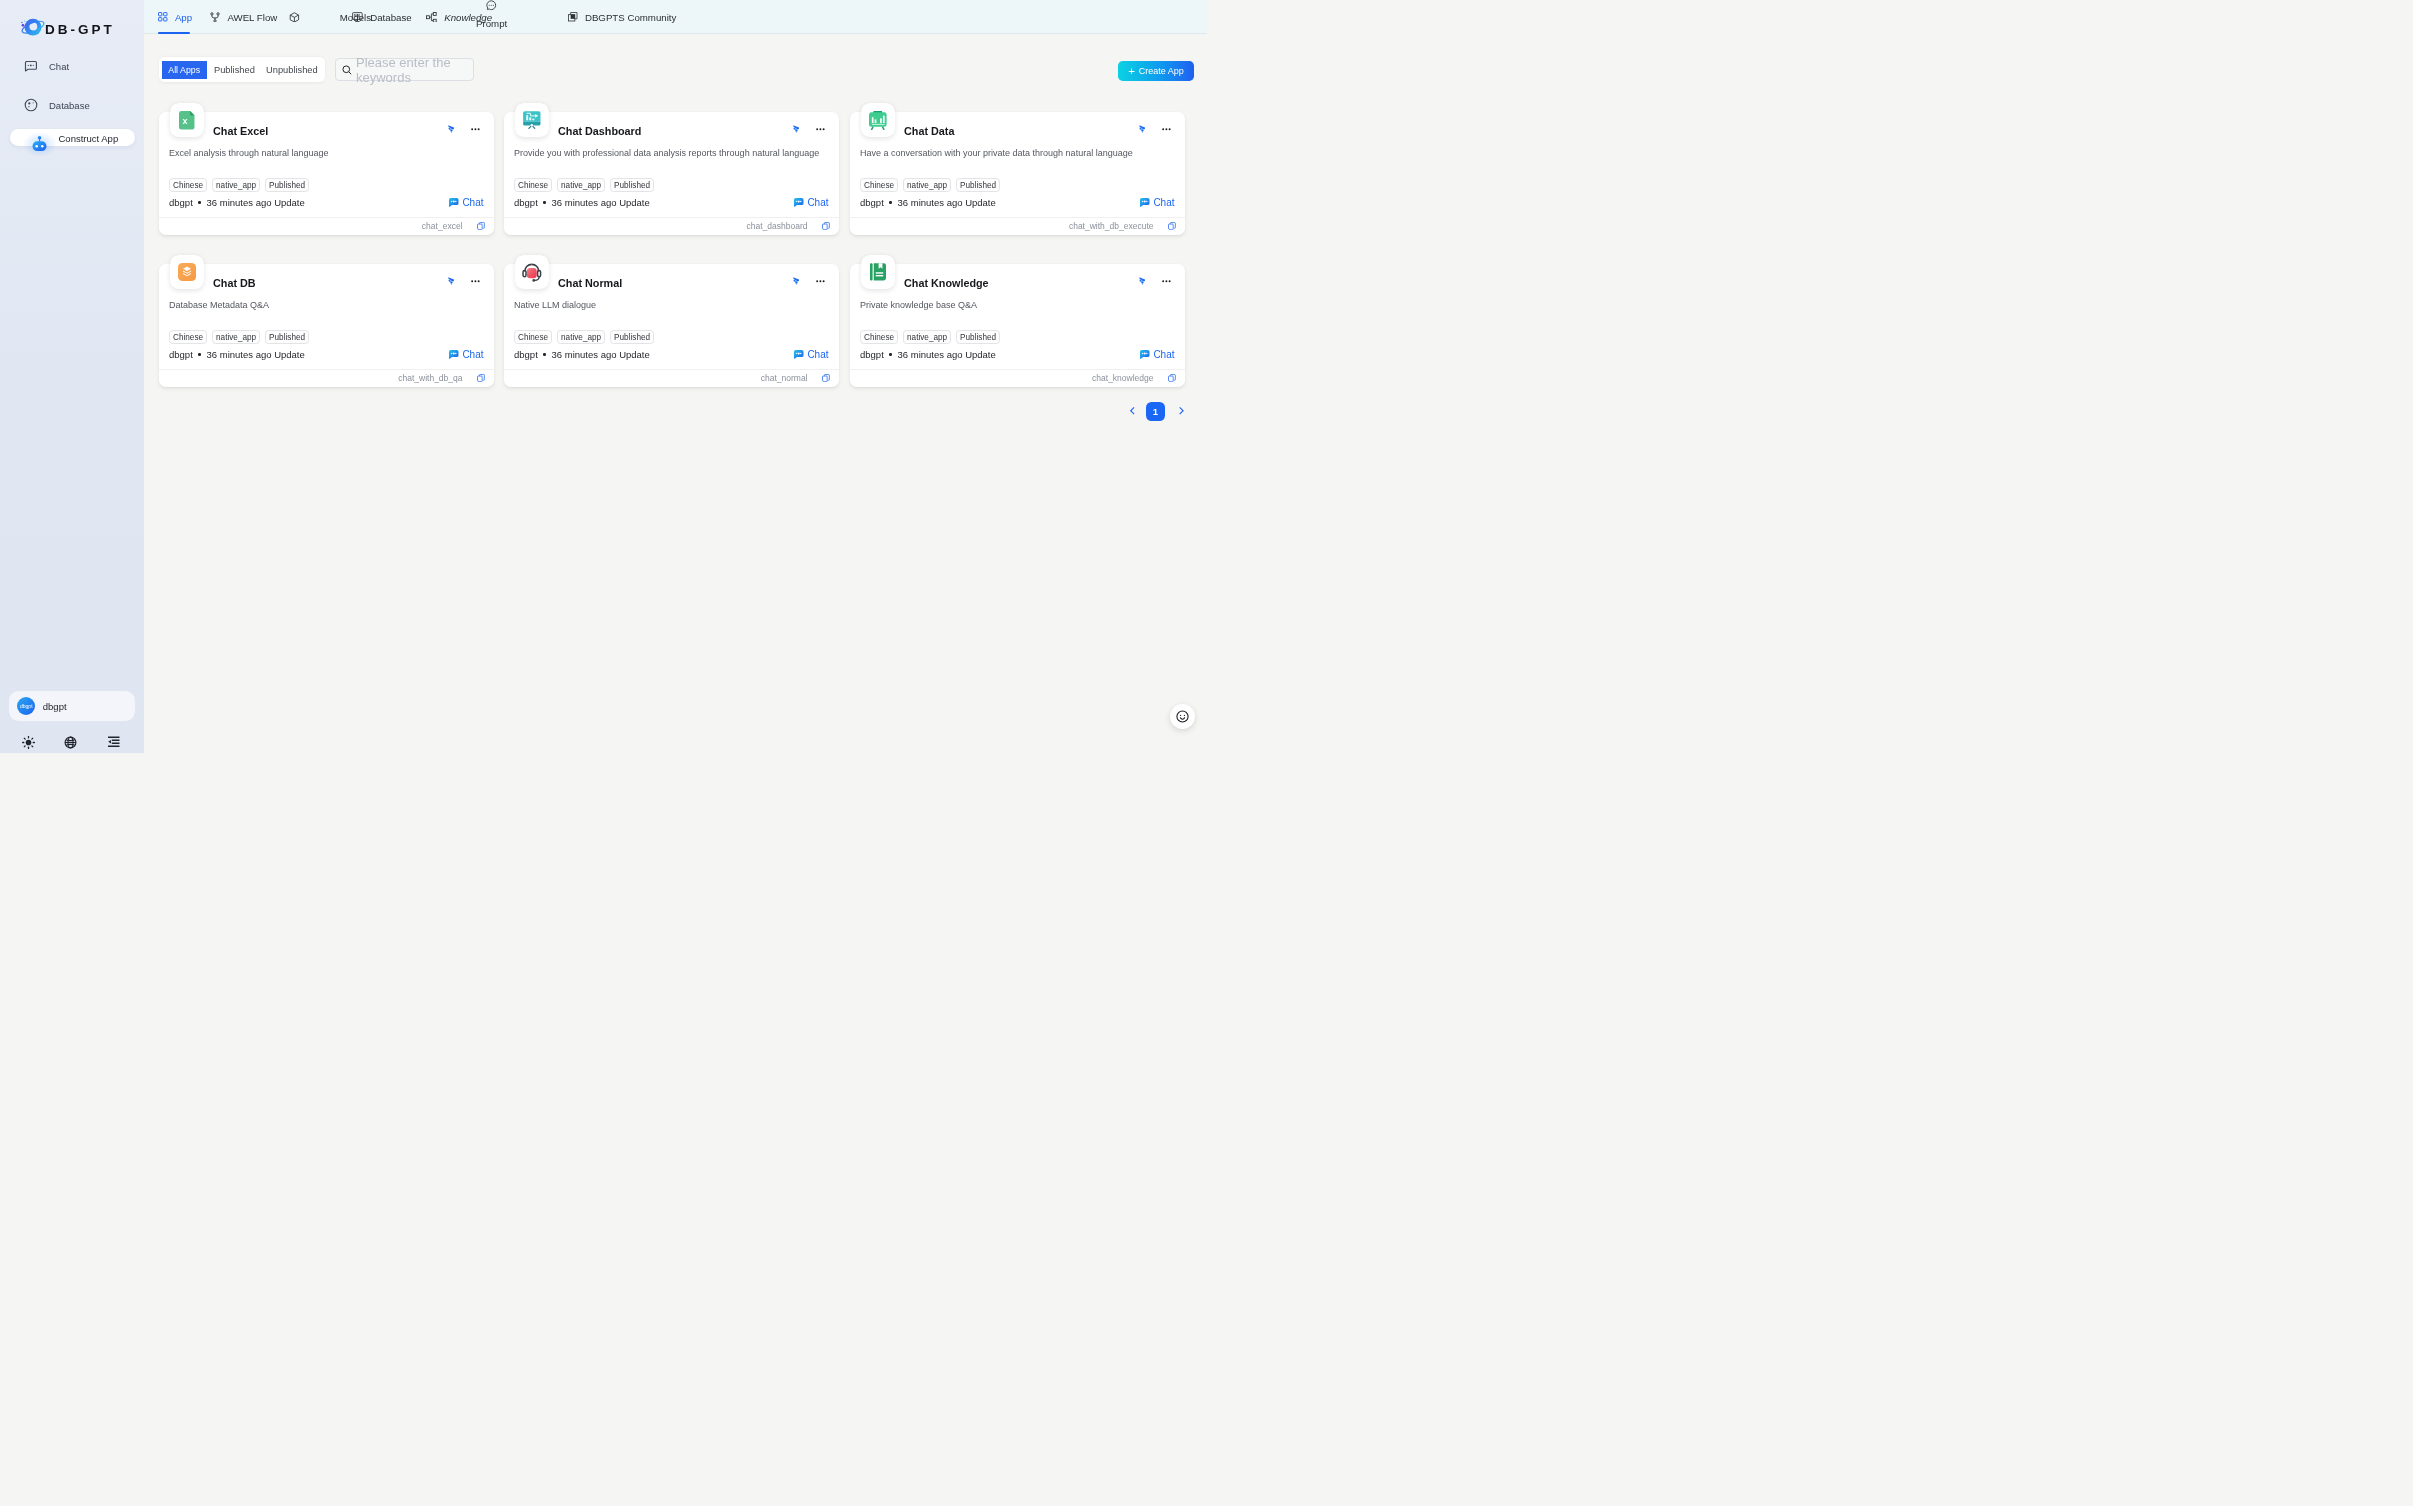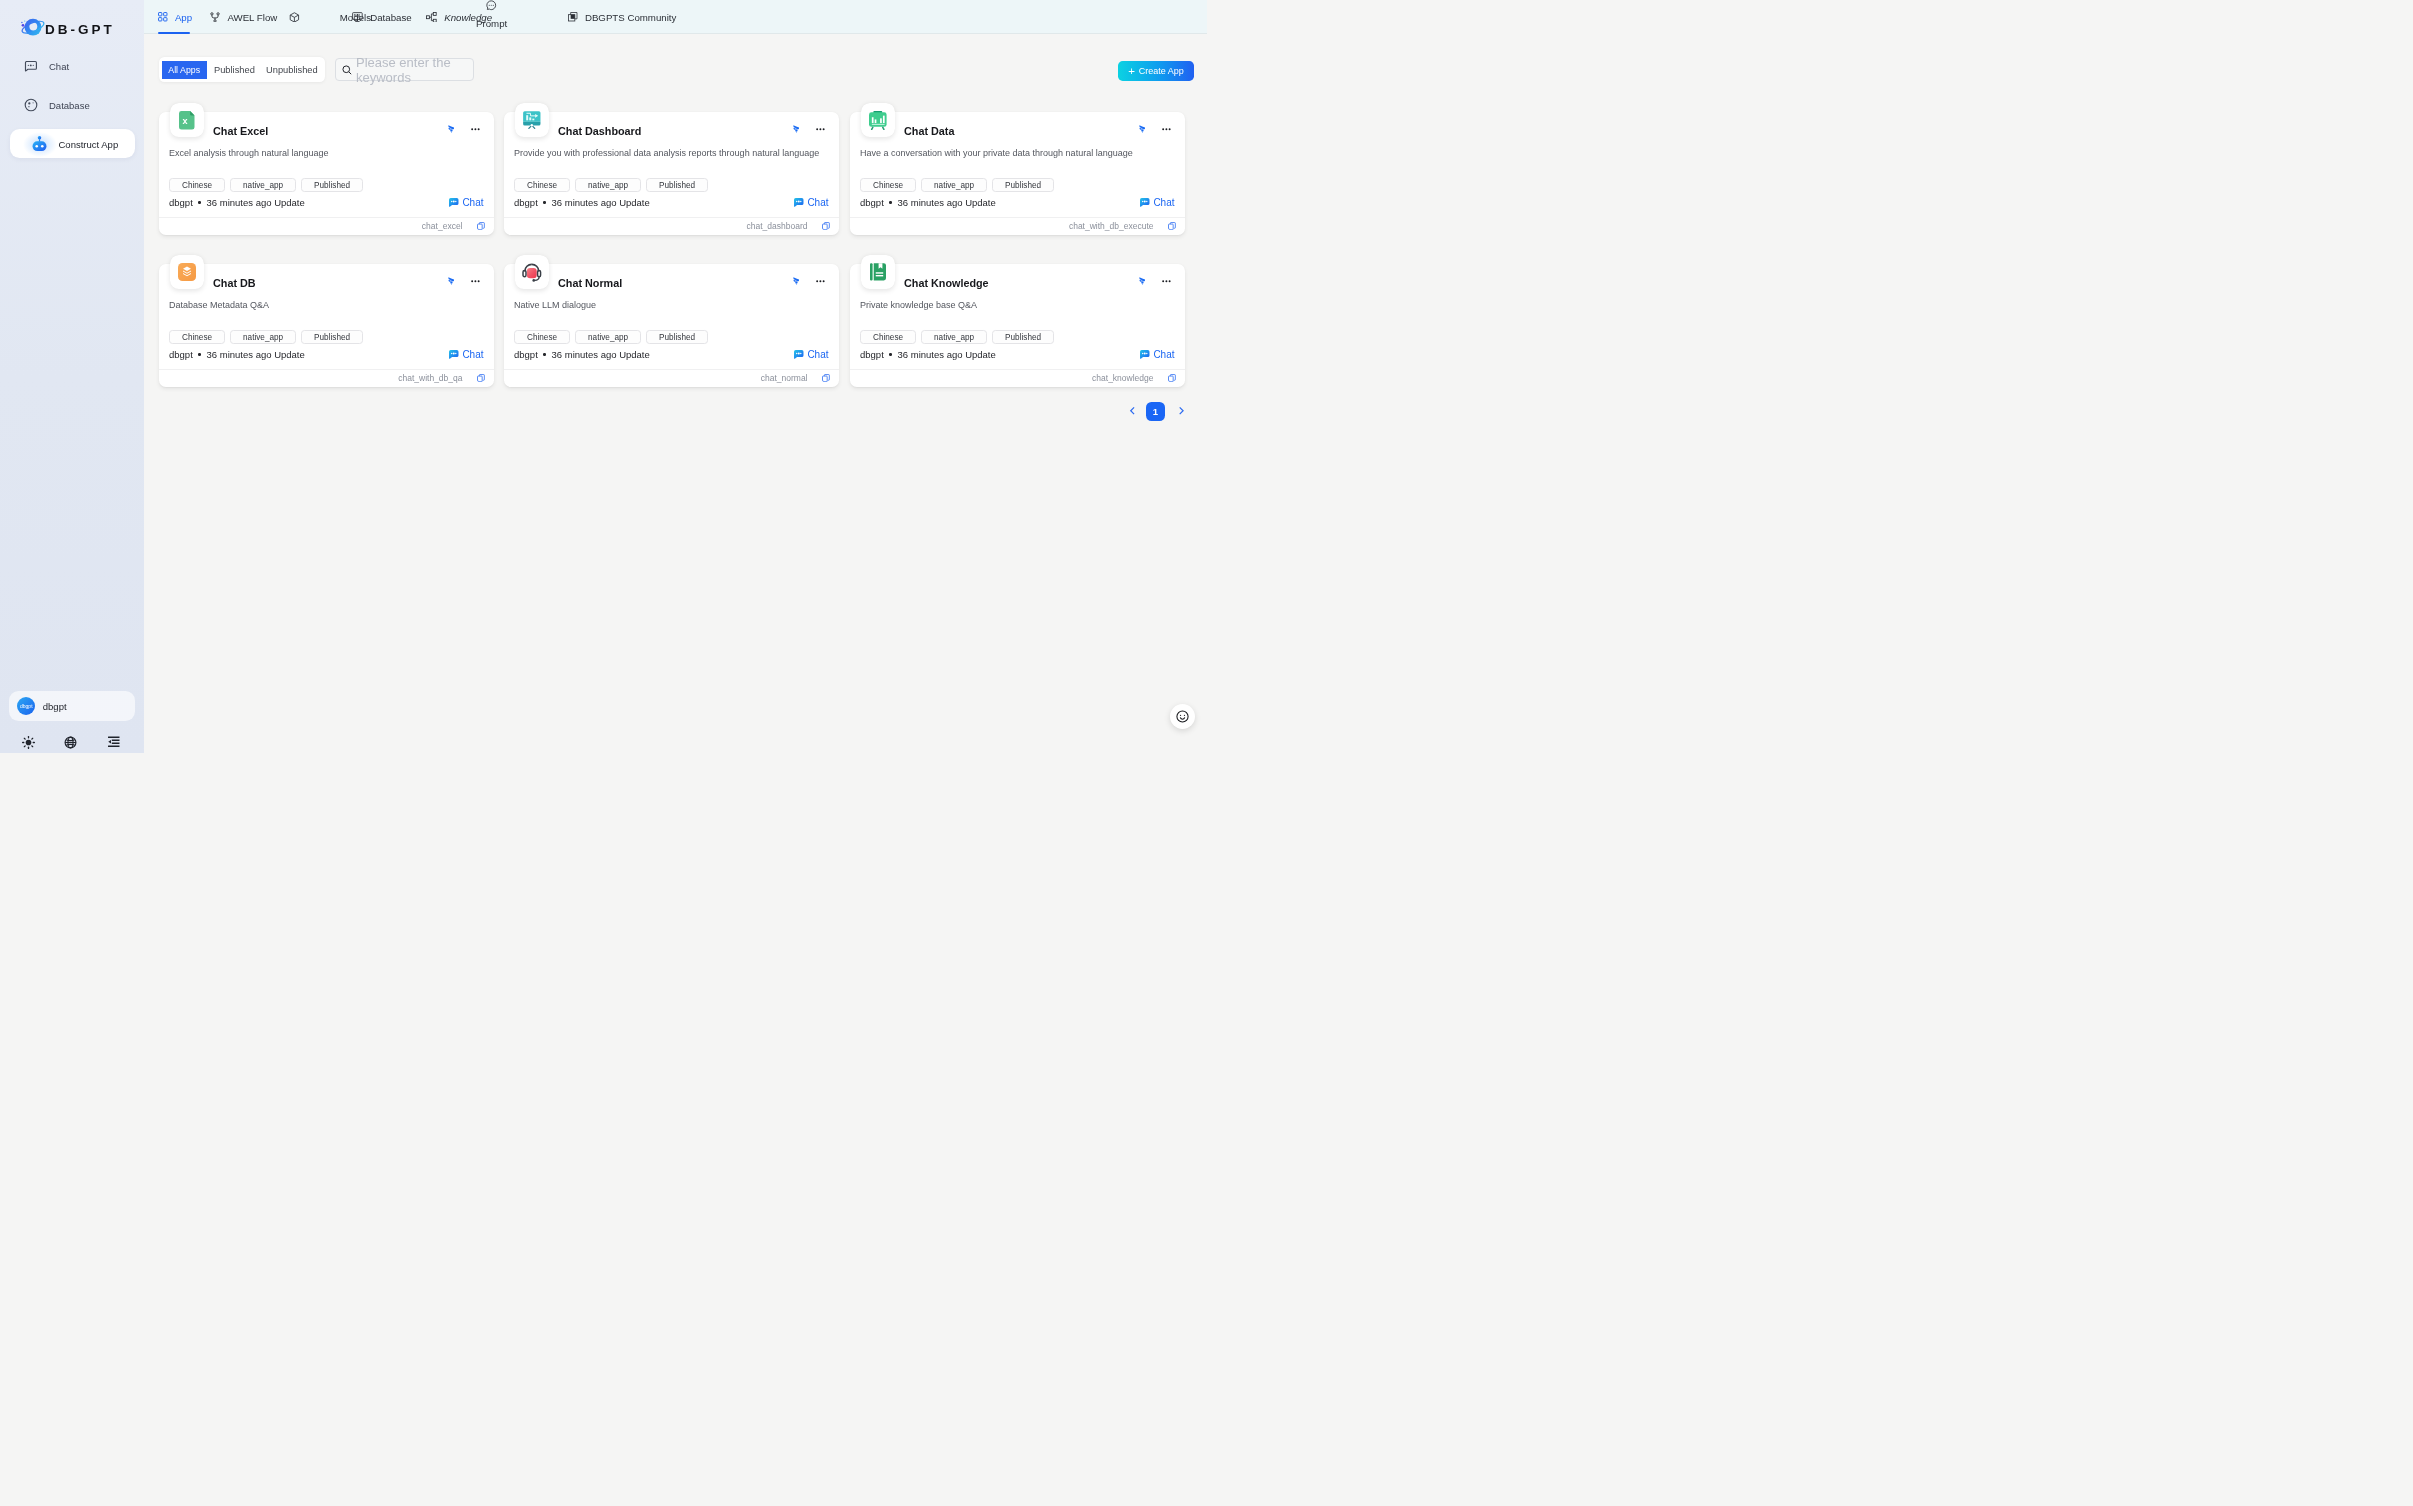--- a/index.html
+++ b/index.html
@@ -8,21 +8,21 @@
 #page { position:relative; width:1207px; height:753px; overflow:hidden; background:#f5f5f4; }
 .abs { position:absolute; }
 
 
 #sidebar { position:absolute; left:0; top:0; width:144px; height:753px;
   background:linear-gradient(180deg,#e7ecf6 0%,#e1e7f2 50%,#dfe5f1 100%); }
 .side-item { position:absolute; left:0; width:144px; height:30px; }
 .side-item .icon { position:absolute; left:24px; top:50%; transform:translateY(-50%); }
 .side-item .lbl { position:absolute; left:49px; top:50%; transform:translateY(-50%);
   font-size:9.5px; color:#3e4453; }
-#pill-construct { position:absolute; left:9.5px; top:129px; width:125px; height:29px;
+#pill-construct { position:absolute; left:9.5px; top:129px; width:125px; height:17px;
   background:#fff; border-radius:9.5px; box-shadow:0 1.4px 5.4px rgba(30,41,80,.06); }
 #pill-construct .lbl { position:absolute; left:49px; top:50%; transform:translateY(-50%);
   font-size:9.5px; color:#23262e; }
 #pill-construct .glow { position:absolute; left:13.5px; top:2.7px; width:34px; height:25px;
   background:radial-gradient(closest-side, rgba(56,145,250,.30), rgba(56,145,250,0)); }
 #user-pill { position:absolute; left:8.8px; top:691px; width:126px; height:30px;
   background:rgba(255,255,255,.62); border-radius:9.5px; }
 #user-pill .av { position:absolute; left:8.5px; top:5.7px; width:18px; height:18px; border-radius:50%;
   background:linear-gradient(135deg,#2ba7f3,#1a63ee); color:#fff; font-size:5px;
   display:flex; align-items:center; justify-content:center; }
@@ -59,21 +59,21 @@
 .tile { position:absolute; left:10.8px; top:-8.8px; width:34px; height:34px; background:#fff;
   border-radius:8.8px; box-shadow:0 1.4px 5.4px rgba(0,0,0,.10), 0 0 0.7px rgba(0,0,0,.06);
   display:flex; align-items:center; justify-content:center; }
 .card .title { position:absolute; left:54px; top:13px; font-size:10.8px; font-weight:700; color:#17181c; }
 .card .bird { position:absolute; left:289px; top:12.5px; }
 .card .dots { position:absolute; left:312px; top:16px; }
 .card .bird svg, .card .dots svg { display:block; }
 .card .desc { position:absolute; left:10px; top:36px; font-size:9px; color:#54575f; }
 .card .tags { position:absolute; left:10px; top:66px; display:flex; gap:5px; }
 .tag { height:14px; border:0.7px solid #e4e4e7; border-radius:3.4px; background:#fdfdfd;
-  font-size:8.2px; color:#34373d; display:flex; align-items:center; padding:0 12px; }
+  font-size:8.2px; color:#34373d; display:flex; align-items:center; padding:0 3px; }
 .card .author { position:absolute; left:10px; top:85px; font-size:9.5px; color:#26272c;
   display:flex; align-items:center; }
 .card .author .dot { width:2.4px; height:2.4px; border-radius:50%; background:#26272c; margin:0 5.7px; }
 .card .chatlink { position:absolute; right:10.5px; top:85px; display:flex; align-items:center; gap:3.4px;
   font-size:10px; color:#1b66f2; }
 .card .divider { position:absolute; left:0; top:105px; width:100%; height:0.7px; background:#f0f0f1; }
 .card .footer { position:absolute; right:9.5px; top:109px; display:flex; align-items:center; gap:14px;
   font-size:8.5px; color:#8b909b; }
 
 

